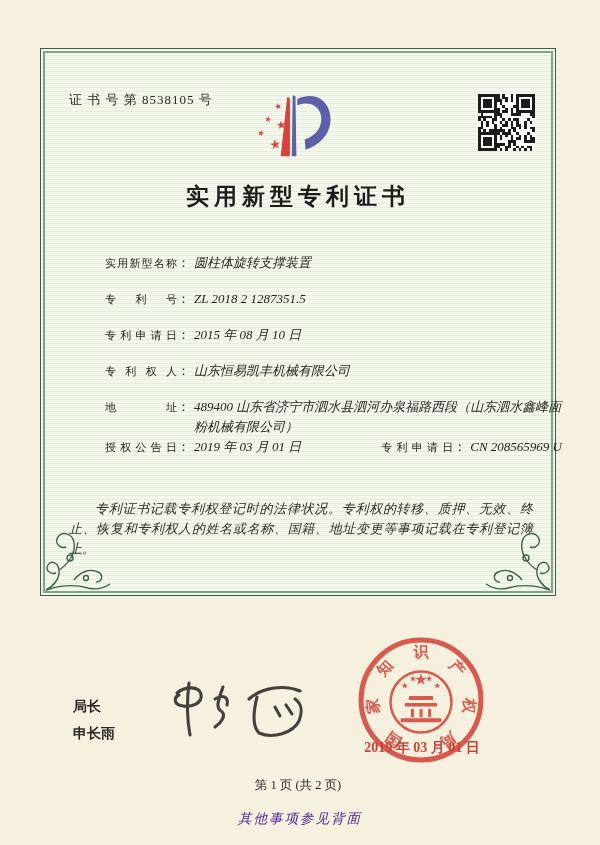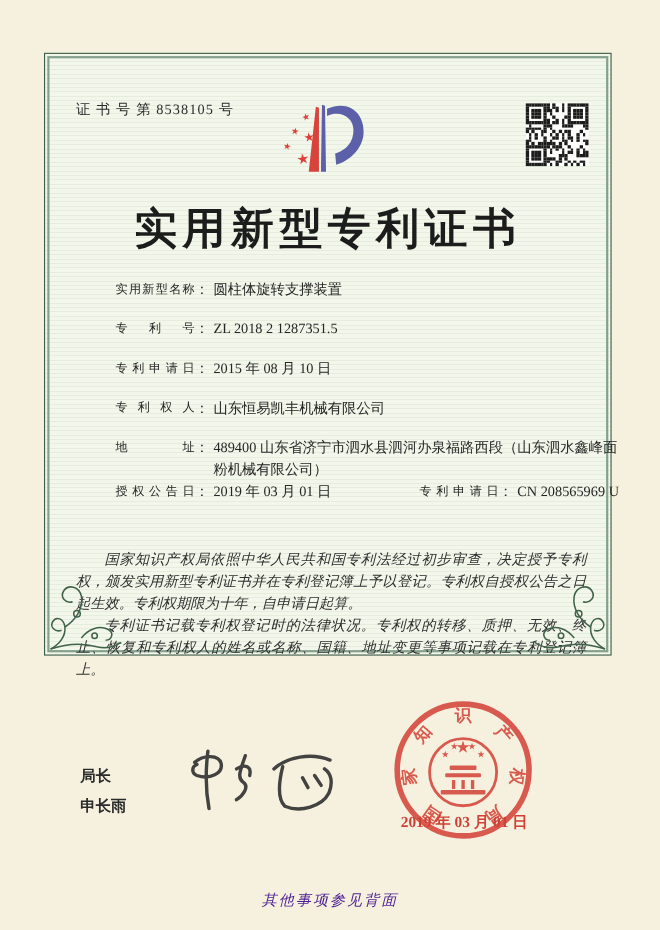--- a/index.html
+++ b/index.html
@@ -24,31 +24,31 @@
   .logo{position:absolute;left:200px;top:34px;width:120px;height:102px;}
   .qr{
     position:absolute;left:437px;top:45px;width:57px;height:57px;
     display:grid;grid-template-columns:repeat(21,1fr);grid-template-rows:repeat(21,1fr);
     background:#fdfdfb;
   }
   .qr div{background:transparent;}
   .qr div.d{background:#1c1c1c;}
   .title{
     position:absolute;left:0;top:132px;width:100%;text-align:center;
-    font-size:39px;font-weight:bold;letter-spacing:5px;color:#1c1c1c;
+    font-size:23px;font-weight:bold;letter-spacing:5px;color:#1c1c1c;
   }
   .fields{position:absolute;left:28px;top:204px;width:466px;font-size:13px;}
   .row{margin-bottom:16px;line-height:20px;white-space:nowrap;}
   .row.tight{margin-bottom:0;}
   .flabel{
     display:inline-block;width:72px;text-align:justify;text-align-last:justify;
     vertical-align:top;font-size:11px;margin-left:36px;
   }
   .colon{vertical-align:top;}
-  .fvalue{margin-left:4px;vertical-align:top;}
+  .fvalue{margin-left:4px;vertical-align:top;font-style:italic;}
   .fvalue.wrap{display:inline-block;white-space:normal;width:376px;}
   .fvalue.inline1{display:inline-block;width:148px;}
   .paras{
     position:absolute;left:28px;top:450px;width:464px;
     font-size:13px;line-height:20px;text-align:justify;
     font-style:italic;color:#2e2e2e;
   }
   .paras p{margin:0;text-indent:2em;}
   .director{position:absolute;left:32px;top:644px;font-size:14px;line-height:27px;font-weight:bold;color:#2a2a2a;}
   .signature{position:absolute;left:122px;top:628px;width:150px;height:62px;}
@@ -549,21 +549,20 @@
     <div class="row tight">
       <span class="flabel">地址</span><span class="colon">：</span><span class="fvalue wrap">489400 山东省济宁市泗水县泗河办泉福路西段（山东泗水鑫峰面粉机械有限公司）</span>
     </div>
     <div class="row">
       <span class="flabel">授权公告日</span><span class="colon">：</span><span class="fvalue inline1">2019 年 03 月 01 日</span>
       <span class="flabel">专利申请日</span><span class="colon">：</span><span class="fvalue">CN 208565969 U</span>
     </div>
   </div>
 
   <div class="paras">
-    <p>国家知识产权局依照中华人民共和国专利法经过初步审查，决定授予专利权，颁发实用新型专利证书并在专利登记簿上予以登记。专利权自授权公告之日起生效。专利权期限为十年，自申请日起算。</p>
     <p>专利证书记载专利权登记时的法律状况。专利权的转移、质押、无效、终止、恢复和专利权人的姓名或名称、国籍、地址变更等事项记载在专利登记簿上。</p>
   </div>
 
   <div class="director">
     <div>局长</div>
     <div>申长雨</div>
   </div>
 
   <svg class="signature" viewBox="0 0 150 62">
     <g fill="none" stroke="#2f2f2f" stroke-width="3.1" stroke-linecap="round" opacity=".9">
@@ -600,20 +599,21 @@
         <rect x="54" y="73" width="3" height="8"></rect>
         <rect x="62.5" y="73" width="3" height="8"></rect>
         <rect x="71" y="73" width="3" height="8"></rect>
         <rect x="44" y="82" width="40" height="4" rx="1"></rect>
       </g>
     </g>
   </svg>
 
   <div class="seal-date">2019 年 03 月 01 日</div>
 
+  <div class="page-info">第 1 页 (共 2 页)</div>
 
   <svg class="flourish bl" viewBox="0 0 72 64">
     <g fill="none" stroke="#3f6349" stroke-width="1.4">
       <path d="M2,62 C10,58 16,50 15,42 C14,34 7,32 4,37 C1,42 6,47 12,45"></path>
       <path d="M15,42 C24,36 32,26 30,14 C28,5 18,3 14,9 C10,15 16,21 22,19"></path>
       <path d="M2,62 C14,58 30,56 44,60 C52,62 60,60 66,56"></path>
       <path d="M30,52 C36,44 46,40 54,44 C60,47 58,54 52,54"></path>
       <circle cx="26" cy="30" r="3"></circle>
       <circle cx="42" cy="50" r="2.5"></circle>
     </g>

